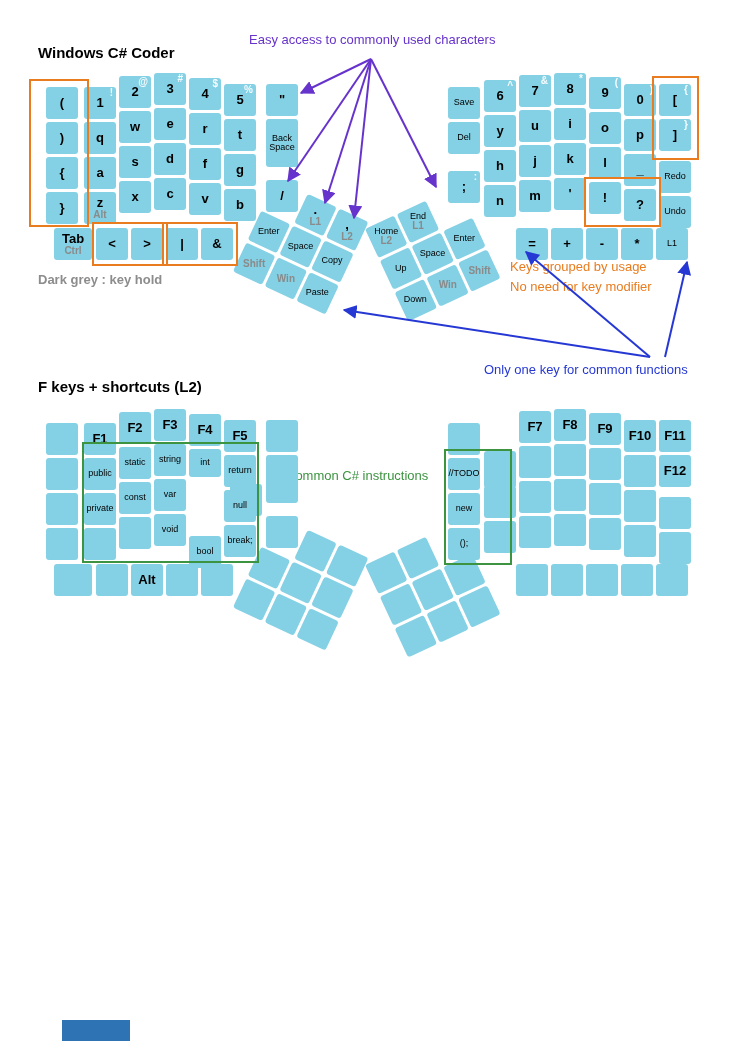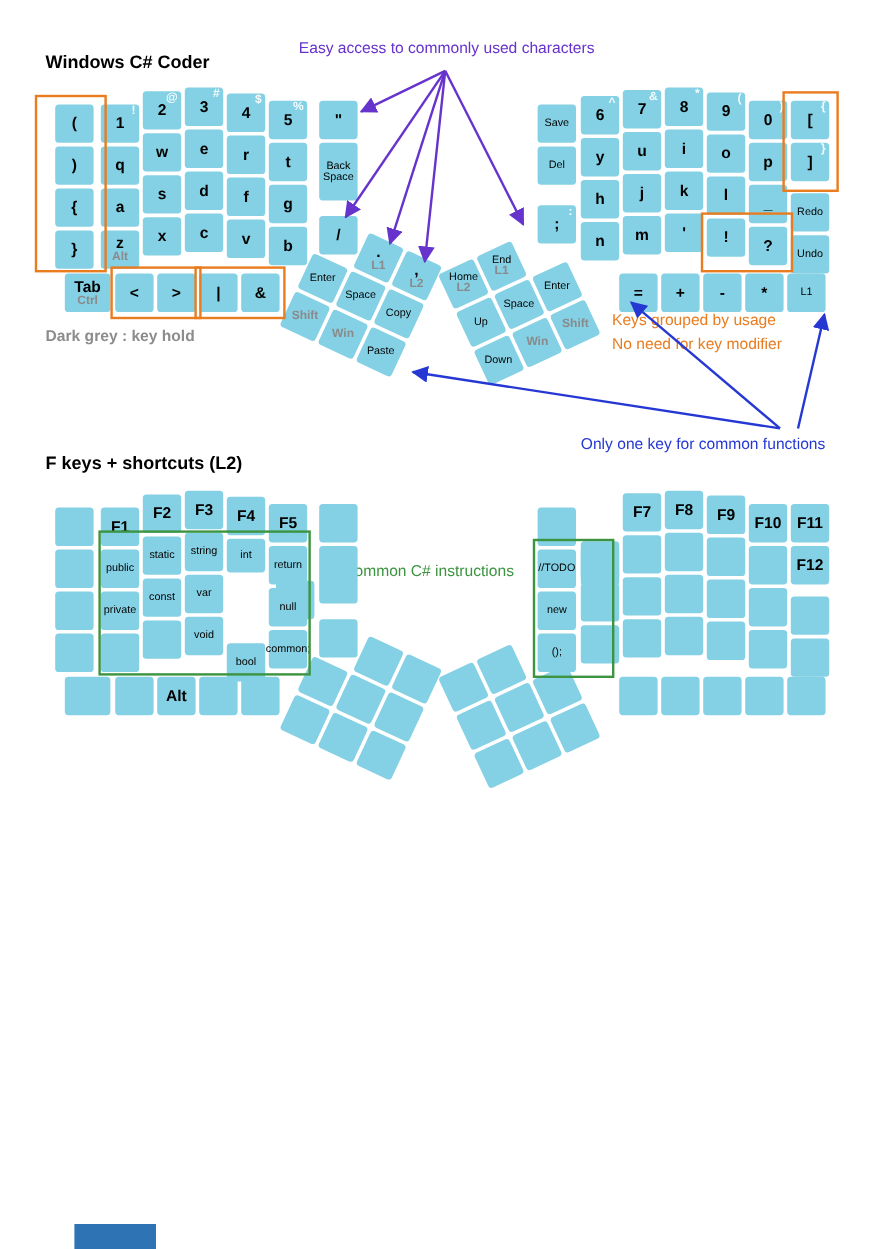--- a/index.html
+++ b/index.html
@@ -489,21 +489,21 @@
         <span class="main">return</span>
       </div>
     </div>
     <div class="key small" style="left: 224px; top: 490px; width: 32px; height: 32px;">
       <div class="kinner">
         <span class="main">null</span>
       </div>
     </div>
     <div class="key small" style="left: 224px; top: 525px; width: 32px; height: 32px;">
       <div class="kinner">
-        <span class="main">common;</span>
+        <span class="main">break;</span>
       </div>
     </div>
     <div class="key" style="left: 266px; top: 420px; width: 32px; height: 32px;">
       <div class="kinner"></div>
     </div>
     <div class="key" style="left: 266px; top: 455px; width: 32px; height: 48px;">
       <div class="kinner"></div>
     </div>
     <div class="key" style="left: 266px; top: 516px; width: 32px; height: 32px;">
       <div class="kinner"></div>

